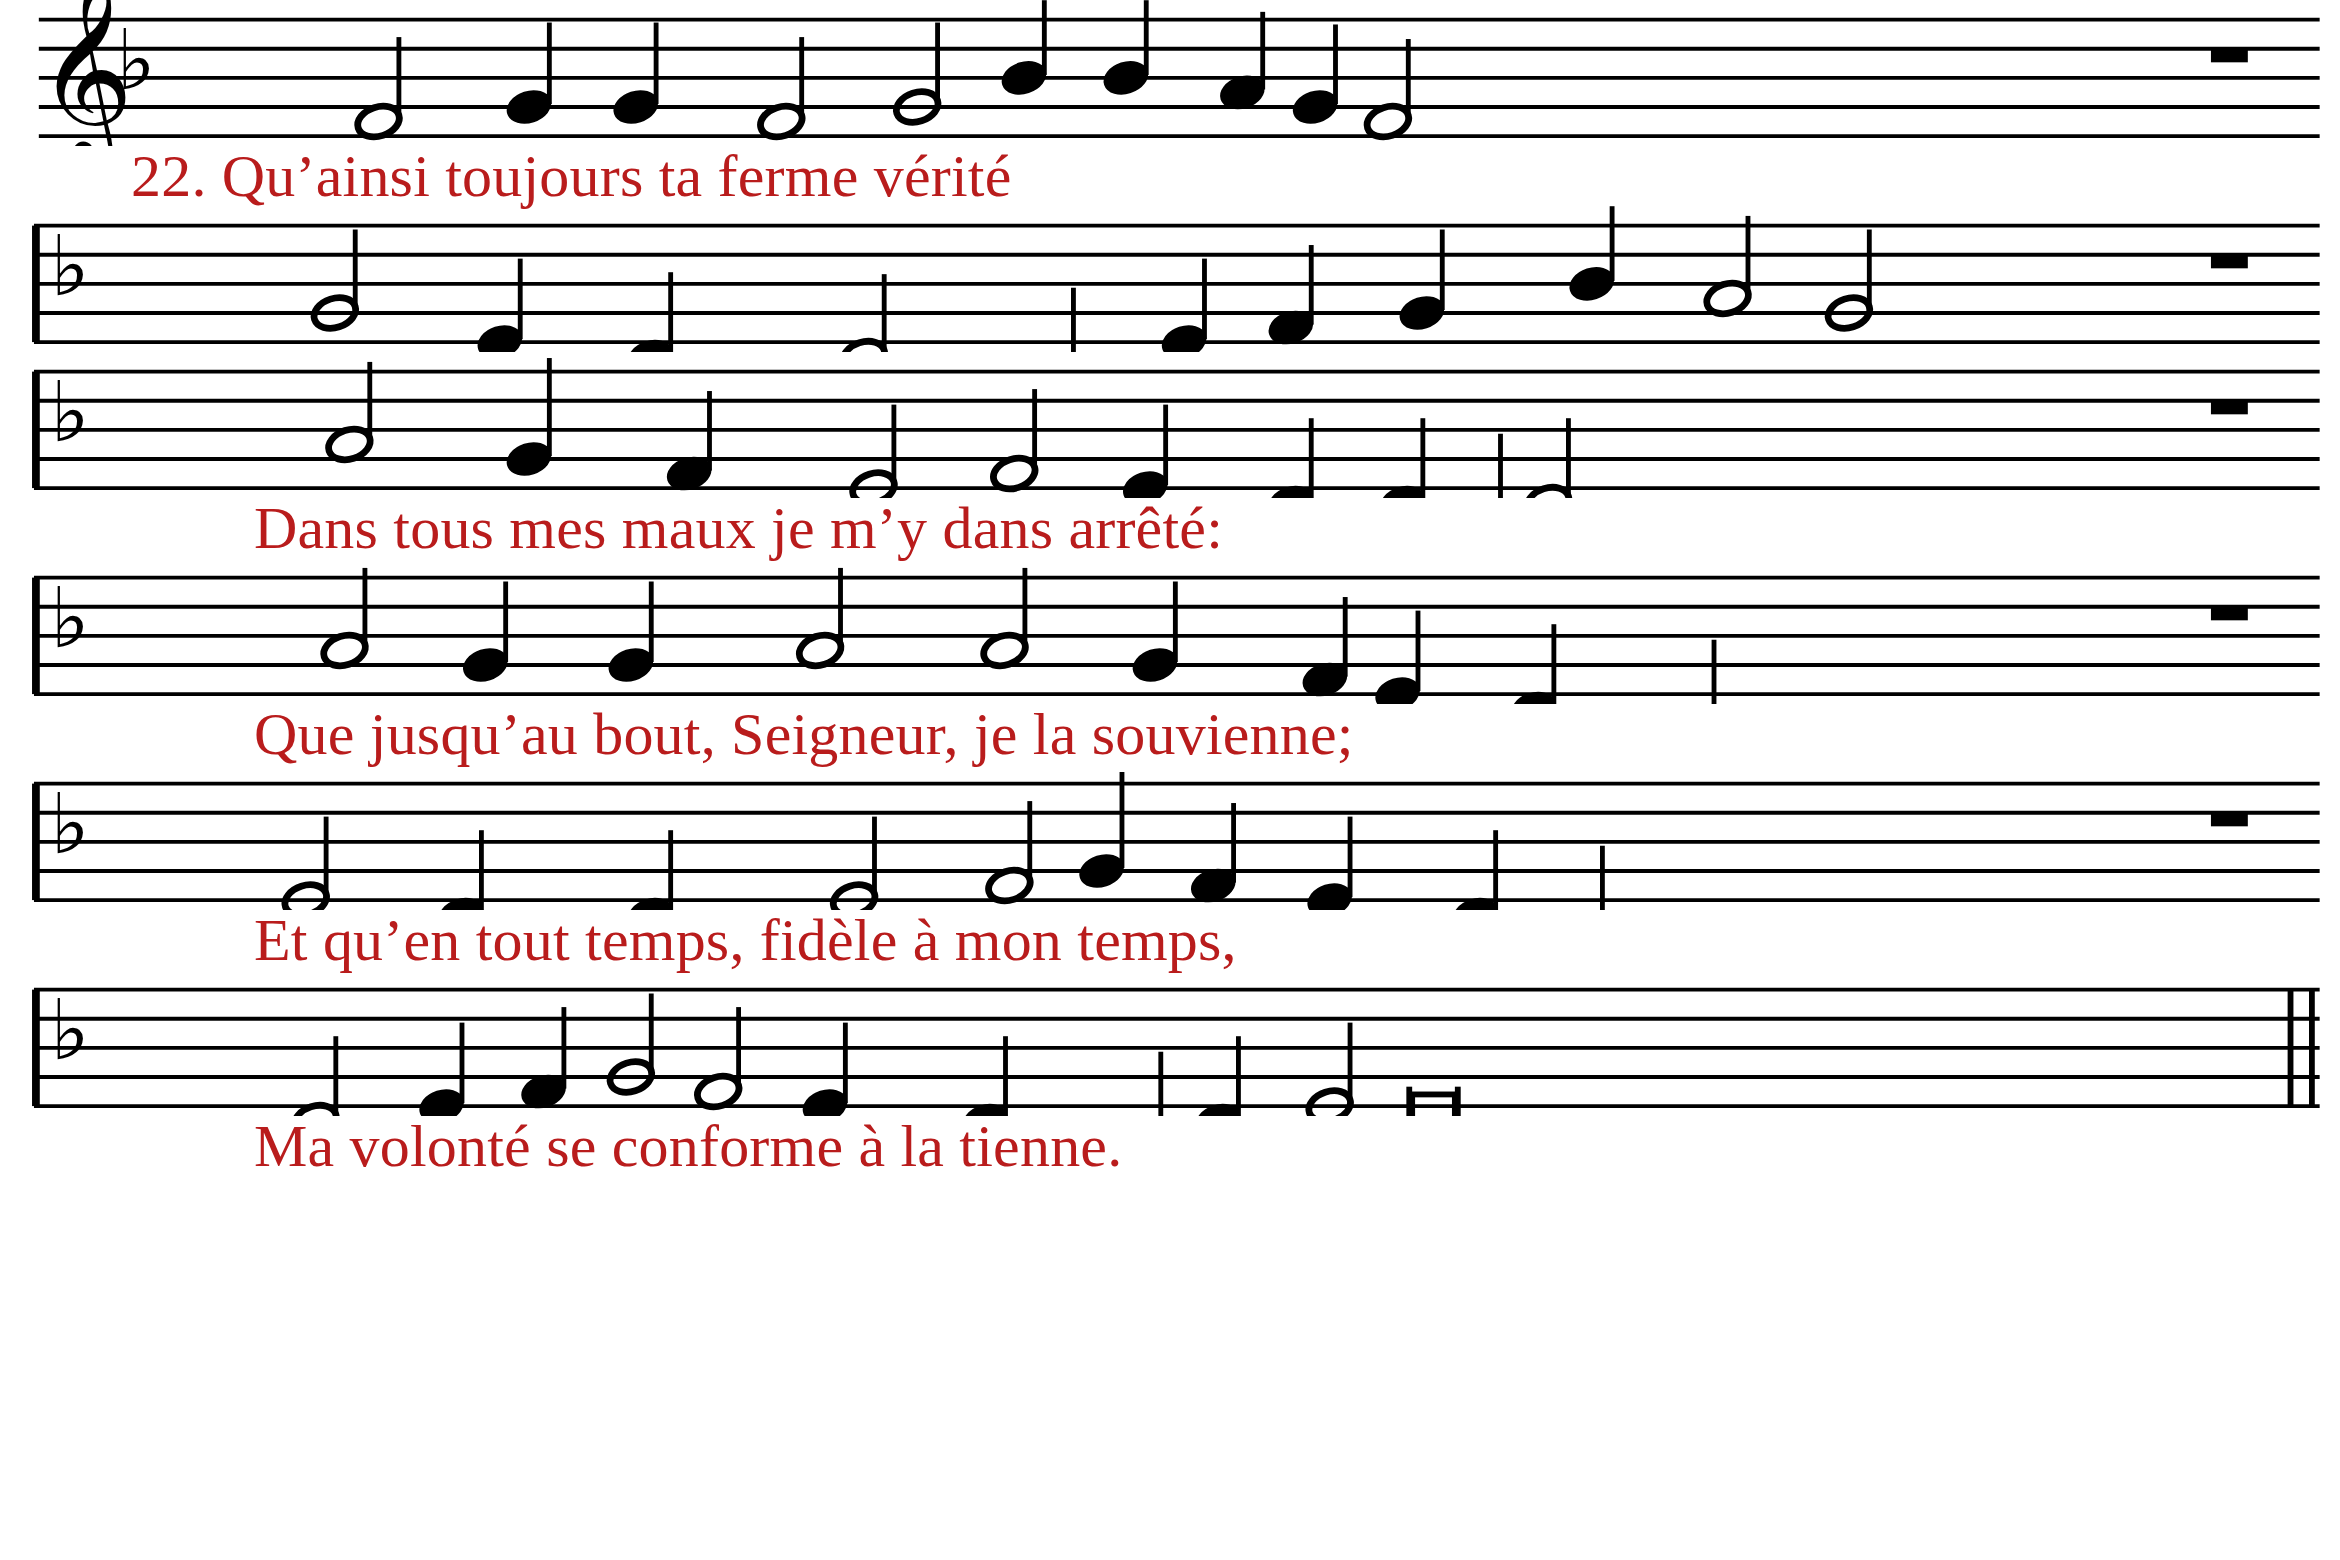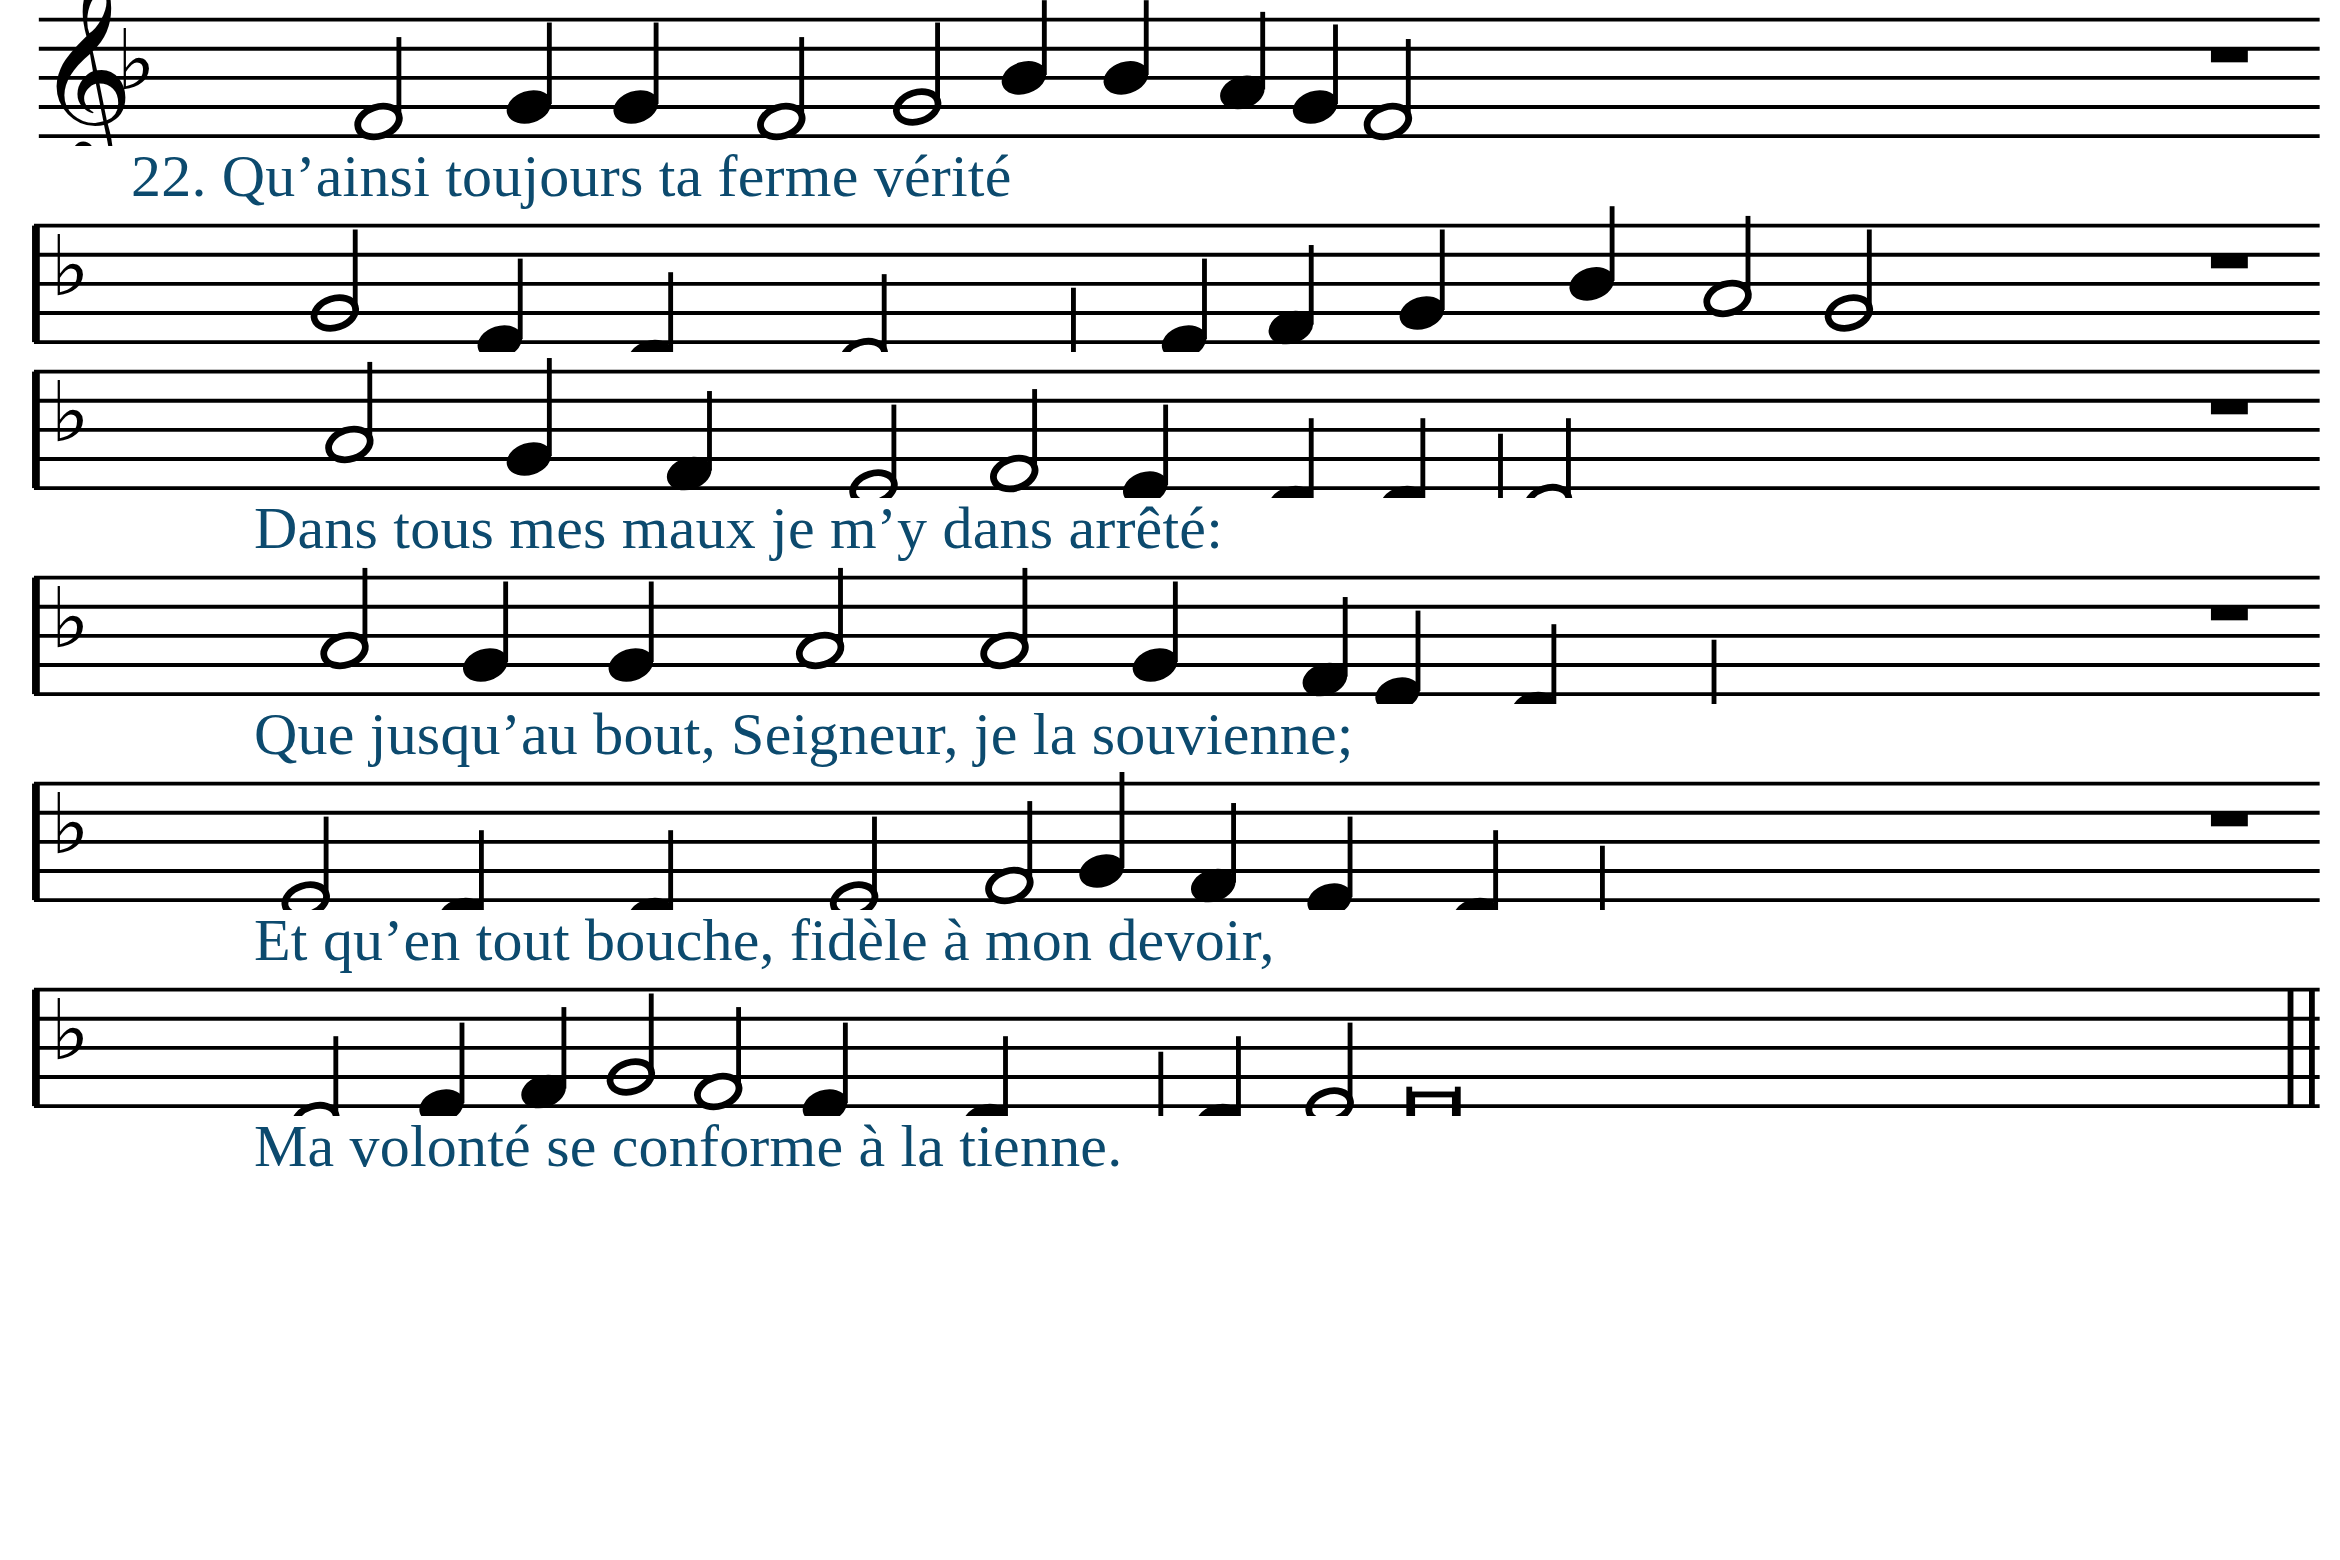--- a/index.html
+++ b/index.html
@@ -29,21 +29,21 @@
   }
   .staff svg {
     display: block;
   }
   .lyric {
     font-family: "Liberation Serif", serif;
     font-size: 60px;
     line-height: 1;
     letter-spacing: 0.2px;
     white-space: pre;
-    color: #0c4a6e;
+    color: #b91c1c;
   }
   .lyric.indent-a { padding-left: 131px; }
   .lyric.indent-b { padding-left: 254px; }
 </style>
 </head>
 <body>
 
 <div id="sheet">
 
   <div class="system">
@@ -357,21 +357,21 @@
               <line x1="1541" y1="152" x2="1541" y2="68" stroke-width="5"></line>
             </g>
           <g>
               <ellipse cx="1630" cy="170" rx="22" ry="15" fill="none" stroke-width="7" transform="rotate(-18 1630 170)"></ellipse>
               <line x1="1651" y1="167" x2="1651" y2="84" stroke-width="5"></line>
             </g>
         </g>
         <rect x="2278" y="50" width="38" height="14" fill="#000"></rect>
       </svg>
     </div>
-    <div class="lyric indent-b">Et qu’en tout bouche, fidèle à mon devoir,</div>
+    <div class="lyric indent-b">Et qu’en tout temps, fidèle à mon temps,</div>
   </div>
 
   <div class="system">
     <div class="staff">
       <svg width="2341" height="146" viewBox="0 0 2412 150">
         <g stroke="#000" stroke-width="4">
           <line x1="35" y1="20" x2="2390" y2="20"></line>
           <line x1="35" y1="50" x2="2390" y2="50"></line>
           <line x1="35" y1="80" x2="2390" y2="80"></line>
           <line x1="35" y1="110" x2="2390" y2="110"></line>

